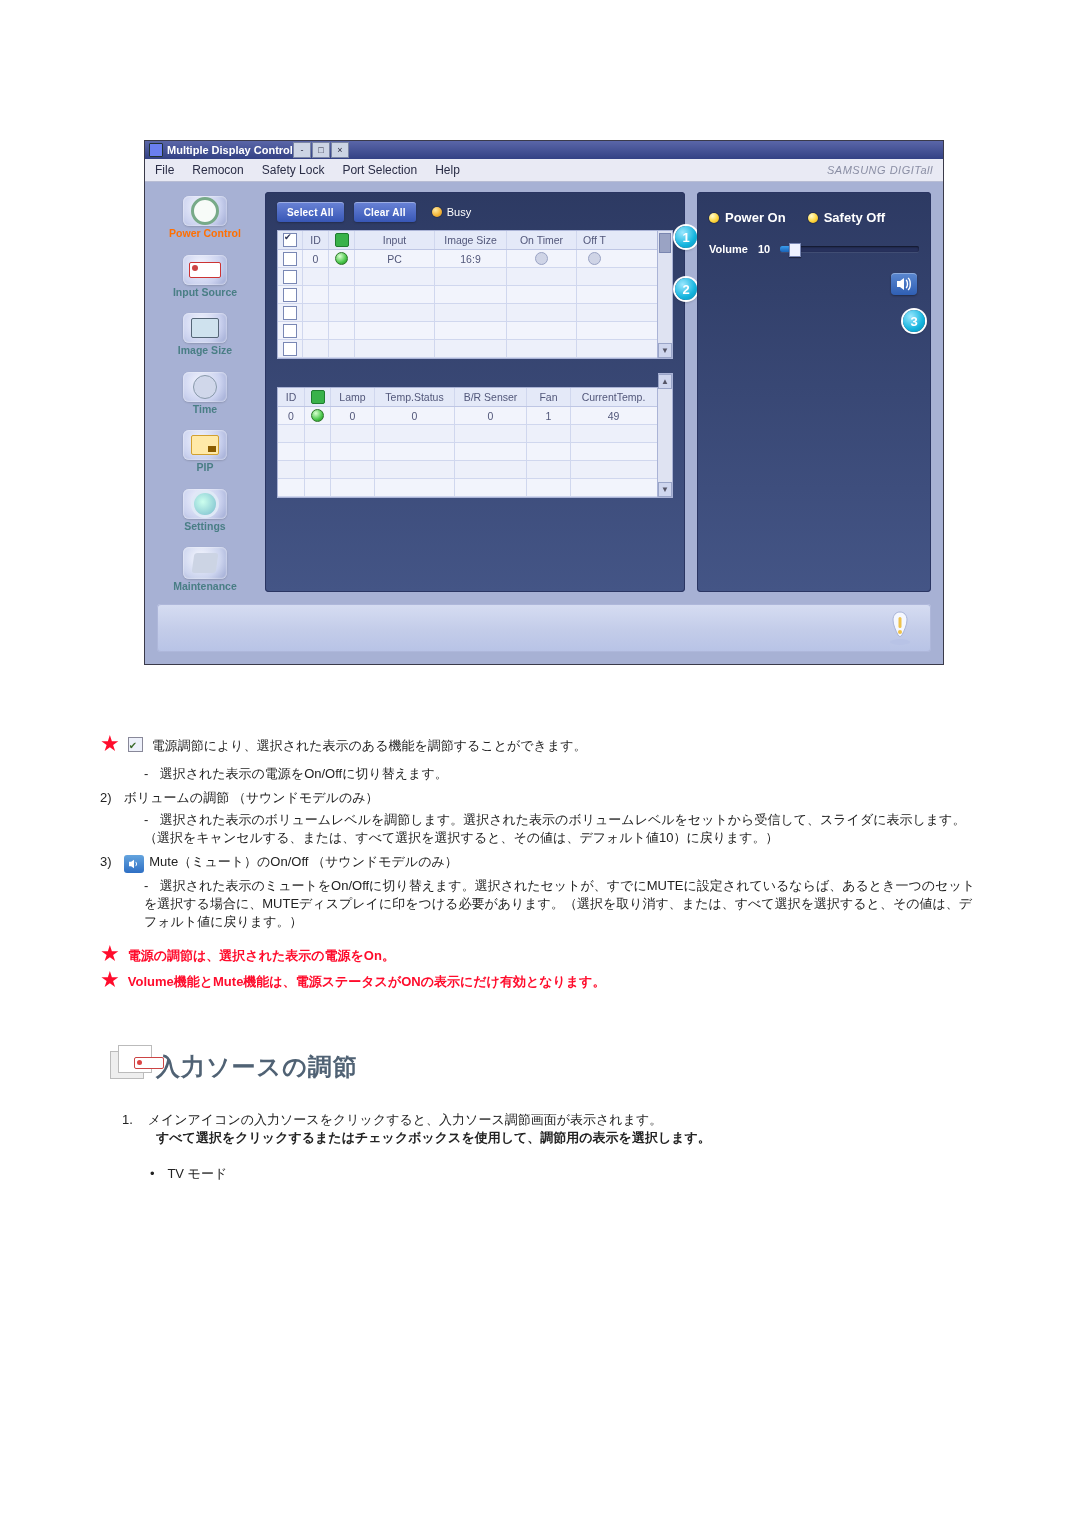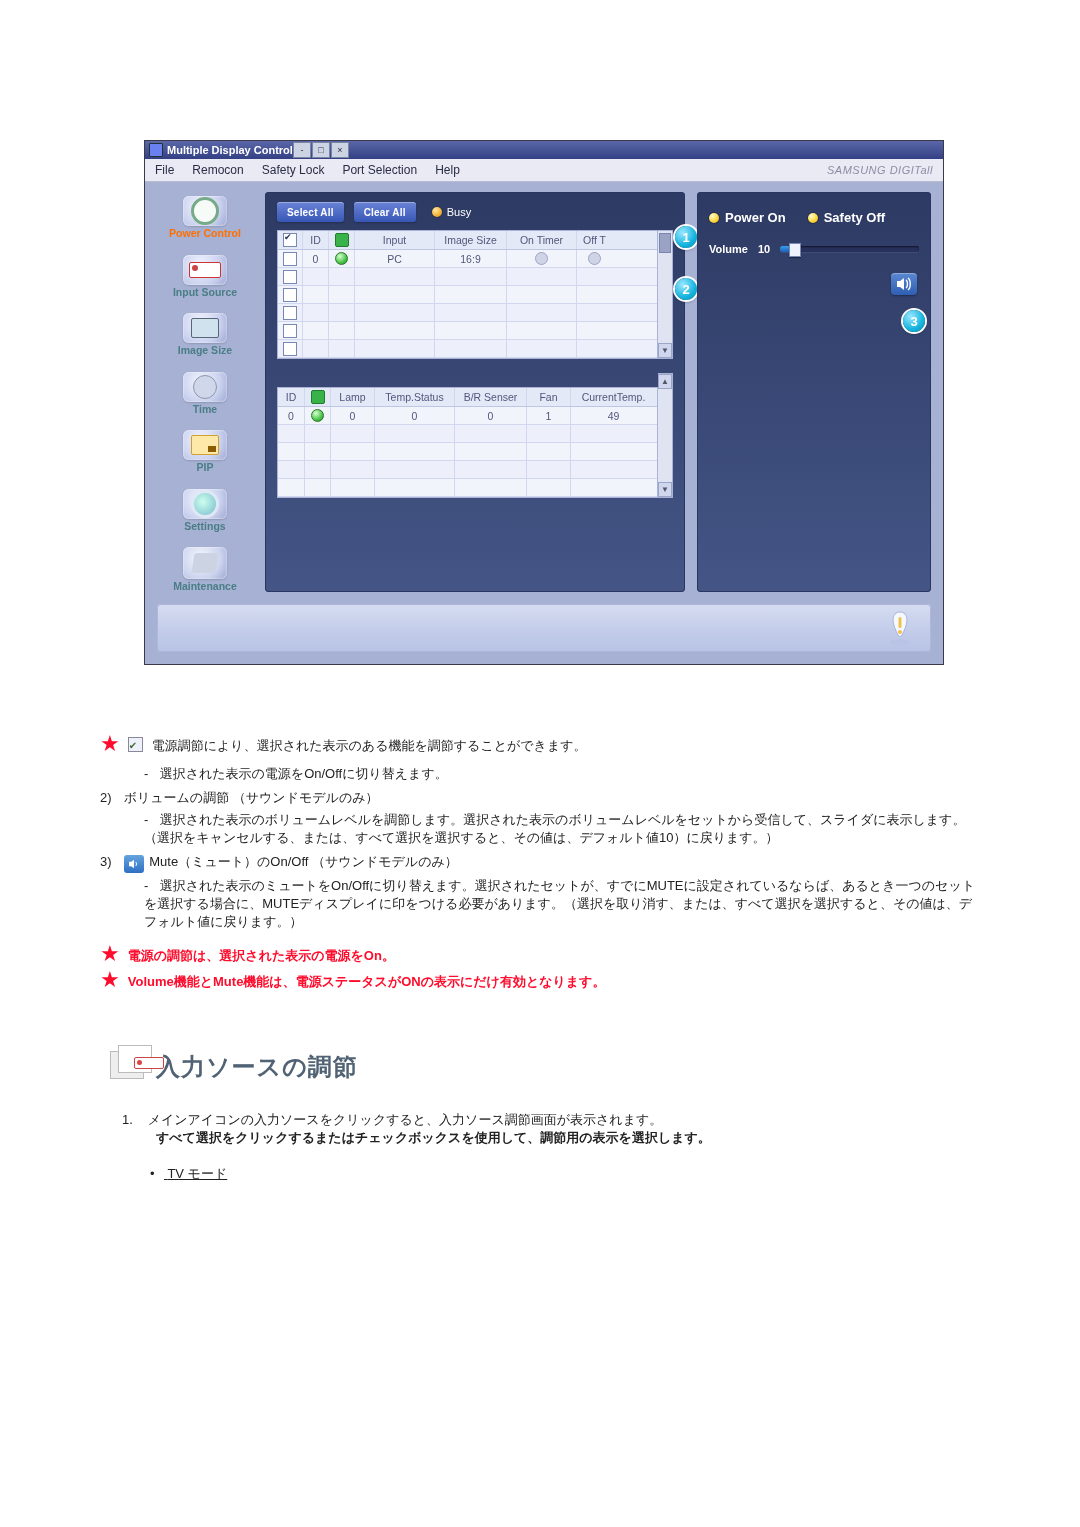--- a/index.html
+++ b/index.html
@@ -459,20 +459,20 @@
       </div>
       <div class="section-title">入力ソースの調節</div>
     </div>
 
     <div class="ordered">
       <span class="num">1.</span>
       <span>メインアイコンの入力ソースをクリックすると、入力ソース調節画面が表示されます。</span>
       <div class="sub2">すべて選択をクリックするまたはチェックボックスを使用して、調節用の表示を選択します。</div>
     </div>
 
-    <div class="bullet" style="margin-top:18px;text-decoration:underline;">
+    <div class="bullet" style="margin-top:18px;">
       <span class="bl">•</span>
       <span>TV モード</span>
     </div>
   </div>
 
 </div>
 </div>
 
 </body></html>

